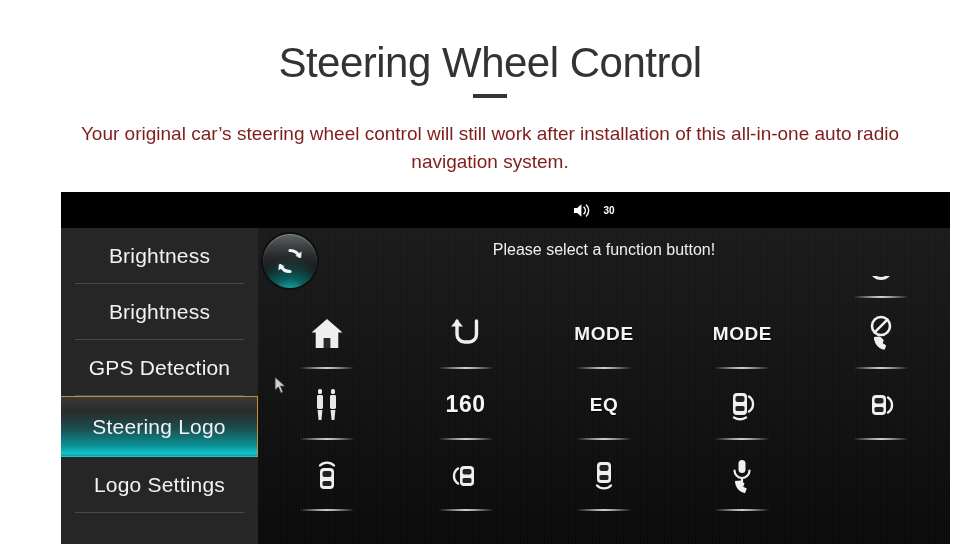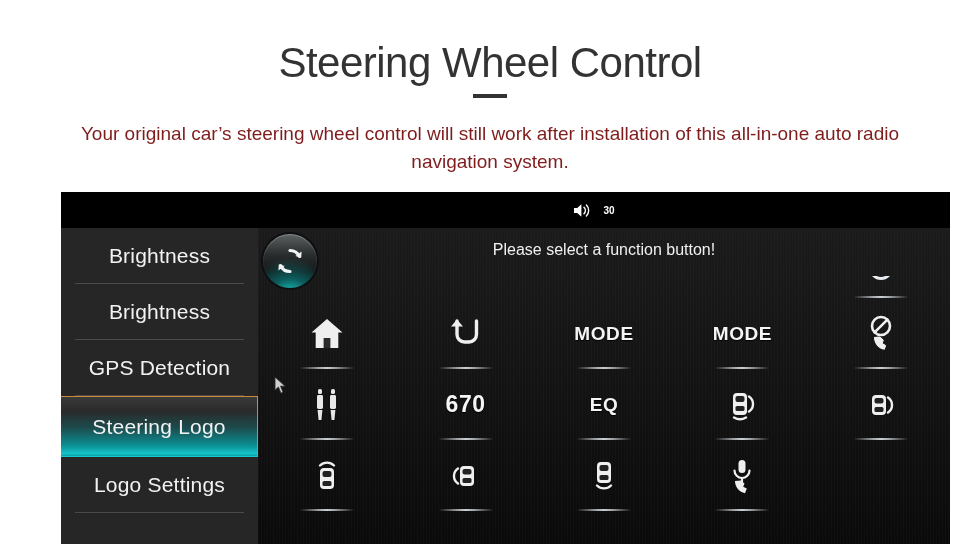--- a/index.html
+++ b/index.html
@@ -387,21 +387,21 @@
                   <rect x="4" y="8" width="6" height="14" rx="1.4" fill="#e8e8e8"></rect>
                   <path d="M4.6 23h4.8l-1 10h-2.8z" fill="#e8e8e8"></path>
                   <rect x="18" y="2" width="4" height="5" rx="1.6" fill="#e8e8e8"></rect>
                   <rect x="17" y="8" width="6" height="14" rx="1.4" fill="#e8e8e8"></rect>
                   <path d="M17.6 23h4.8l-1 10h-2.8z" fill="#e8e8e8"></path>
                 </svg>
               </span>
             </div>
 
             <div class="cell">
-              <span class="cell-label" style="font-size:23px;">670</span>
+              <span class="cell-label" style="font-size:23px;">160</span>
             </div>
 
             <div class="cell">
               <span class="cell-label">EQ</span>
             </div>
 
             <div class="cell">
               <span>
                 <svg width="34" height="36" viewBox="0 0 34 36" class="icon-svg">
                   <rect x="8" y="6" width="14" height="22" rx="4" fill="#efefef"></rect>

